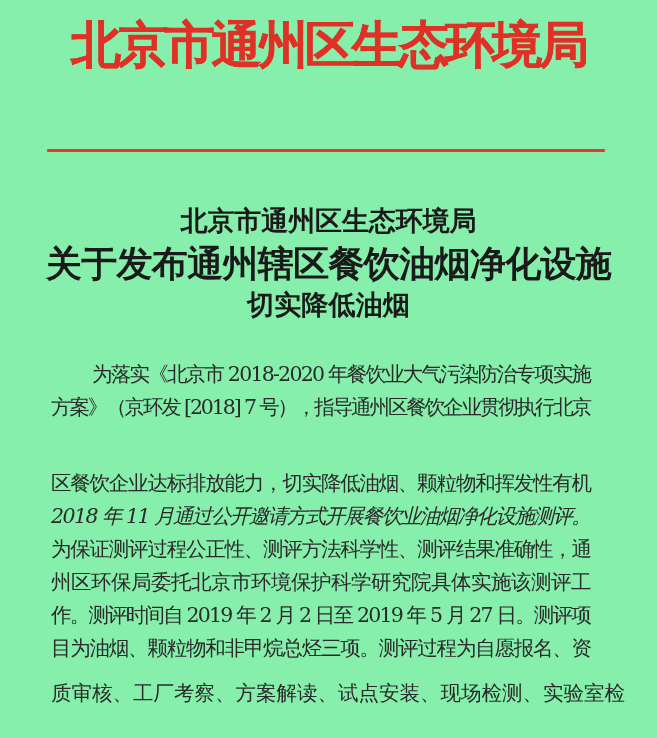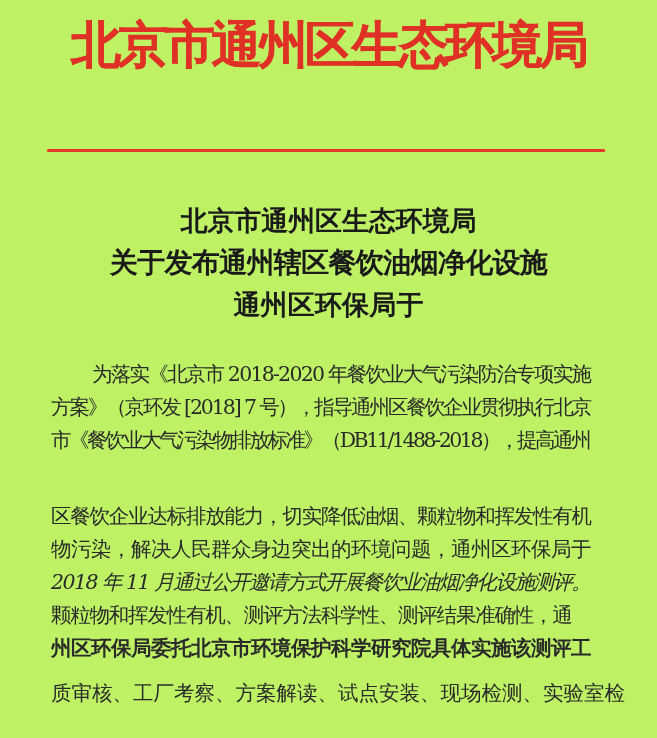--- a/index.html
+++ b/index.html
@@ -13,21 +13,21 @@
     background: #ffffff;
     font-family: "DejaVu Serif", "Liberation Serif", serif;
     overflow: hidden;
     position: relative;
   }
 
   #page {
     position: relative;
     width: 657px;
     height: 738px;
-    background: #bef264;
+    background: #86efac;
     overflow: hidden;
   }
 
   
   .masthead {
     position: absolute;
     left: 0;
     top: 12px;
     width: 657px;
     text-align: center;
@@ -71,21 +71,21 @@
     display: block;
     color: #1a1a1a;
     font-family: "DejaVu Serif", "Liberation Serif", serif;
     font-weight: bold;
     font-size: 27px;
     line-height: 42px;
     letter-spacing: 0.5px;
     white-space: nowrap;
   }
   .title-line.wide {
-    font-size: 28px;
+    font-size: 36px;
     letter-spacing: 0px;
   }
 
   
   .body-block {
     position: absolute;
     left: 51px;
     top: 358px;
     width: 541px;
   }
@@ -115,28 +115,28 @@
 
   <div class="masthead" style="letter-spacing: -3.2px;">北京市通州区生态环境局</div>
 
   <div class="rule-wrap">
     <div class="rule"></div>
   </div>
 
   <div class="title-block">
     <span class="title-line" style="letter-spacing: -0.1px;">北京市通州区生态环境局</span>
     <span class="title-line wide" style="letter-spacing: -0.67px;">关于发布通州辖区餐饮油烟净化设施</span>
-    <span class="title-line" style="letter-spacing: 0.17px;">通州区环保局于</span>
+    <span class="title-line" style="letter-spacing: 0.17px;">切实降低油烟</span>
   </div>
 
   <div class="body-block">
     <span class="body-line" style="letter-spacing: -1.77px;"><span class="indent"></span><span>为落实《北京市 2018-2020 年餐饮业大气污染防治专项实施</span></span>
     <span class="body-line" style="letter-spacing: -2.12px;">方案》（京环发 [2018] 7 号），指导通州区餐饮企业贯彻执行北京</span>
-    <span class="body-line" style="letter-spacing: -2.46px;">市《餐饮业大气污染物排放标准》（DB11/1488-2018），提高通州</span>
     <span class="body-line" style="letter-spacing: -1.22px; margin-top: 43px;">区餐饮企业达标排放能力，切实降低油烟、颗粒物和挥发性有机</span>
-    <span class="body-line" style="letter-spacing: -0.5px;">物污染，解决人民群众身边突出的环境问题，通州区环保局于</span>
     <span class="body-line" style="letter-spacing: -1.53px; font-style: italic;">2018 年 11 月通过公开邀请方式开展餐饮业油烟净化设施测评。</span>
-    <span class="body-line" style="letter-spacing: -1.22px;">颗粒物和挥发性有机、测评方法科学性、测评结果准确性，通</span>
-    <span class="body-line" style="letter-spacing: -0.5px; font-weight: bold;">州区环保局委托北京市环境保护科学研究院具体实施该测评工</span>
+    <span class="body-line" style="letter-spacing: -1.22px;">为保证测评过程公正性、测评方法科学性、测评结果准确性，通</span>
+    <span class="body-line" style="letter-spacing: -0.5px;">州区环保局委托北京市环境保护科学研究院具体实施该测评工</span>
+    <span class="body-line" style="letter-spacing: -1.81px;">作。测评时间自 2019 年 2 月 2 日至 2019 年 5 月 27 日。测评项</span>
+    <span class="body-line" style="letter-spacing: -1.22px;">目为油烟、颗粒物和非甲烷总烃三项。测评过程为自愿报名、资</span>
     <span class="body-line last">质审核、工厂考察、方案解读、试点安装、现场检测、实验室检</span>
   </div>
 
 </div>
 
 </body></html>

